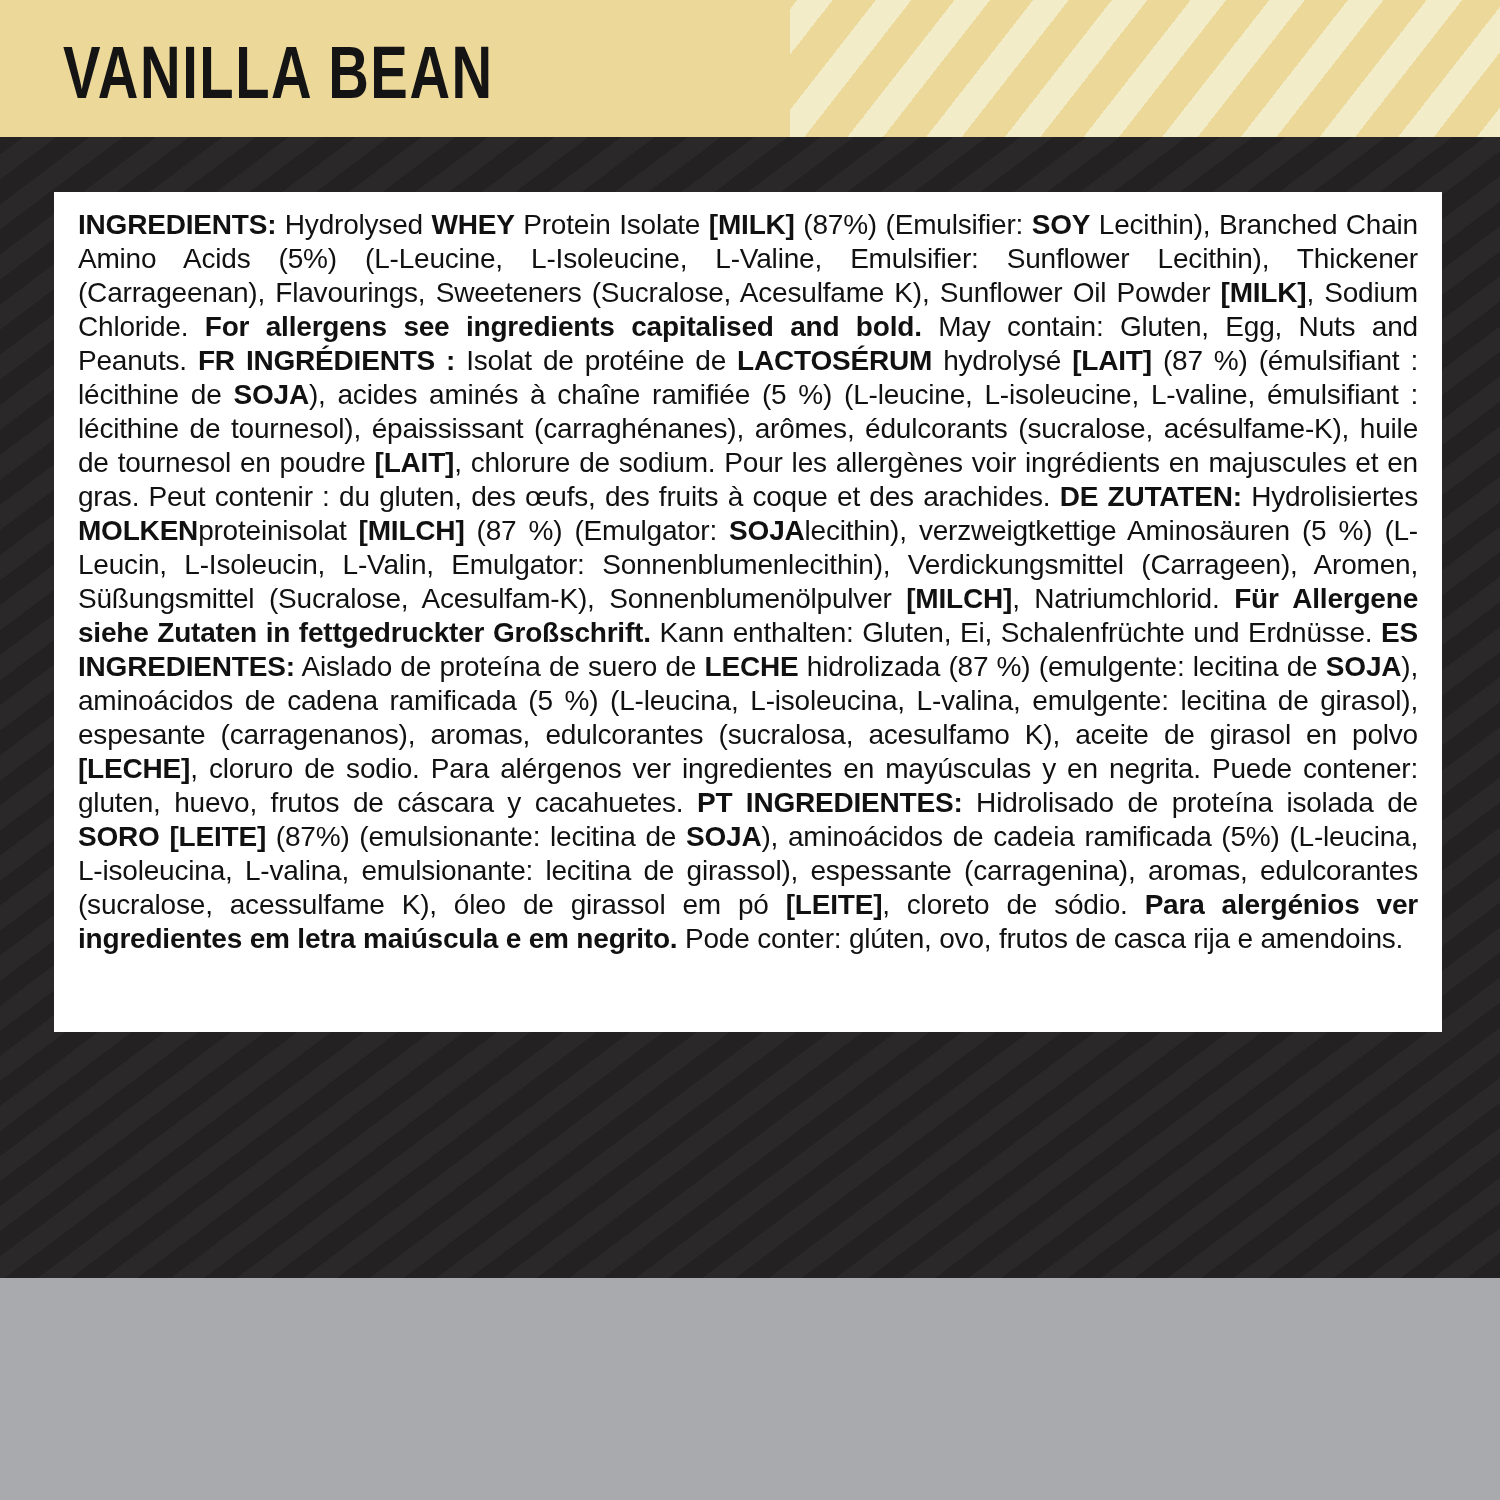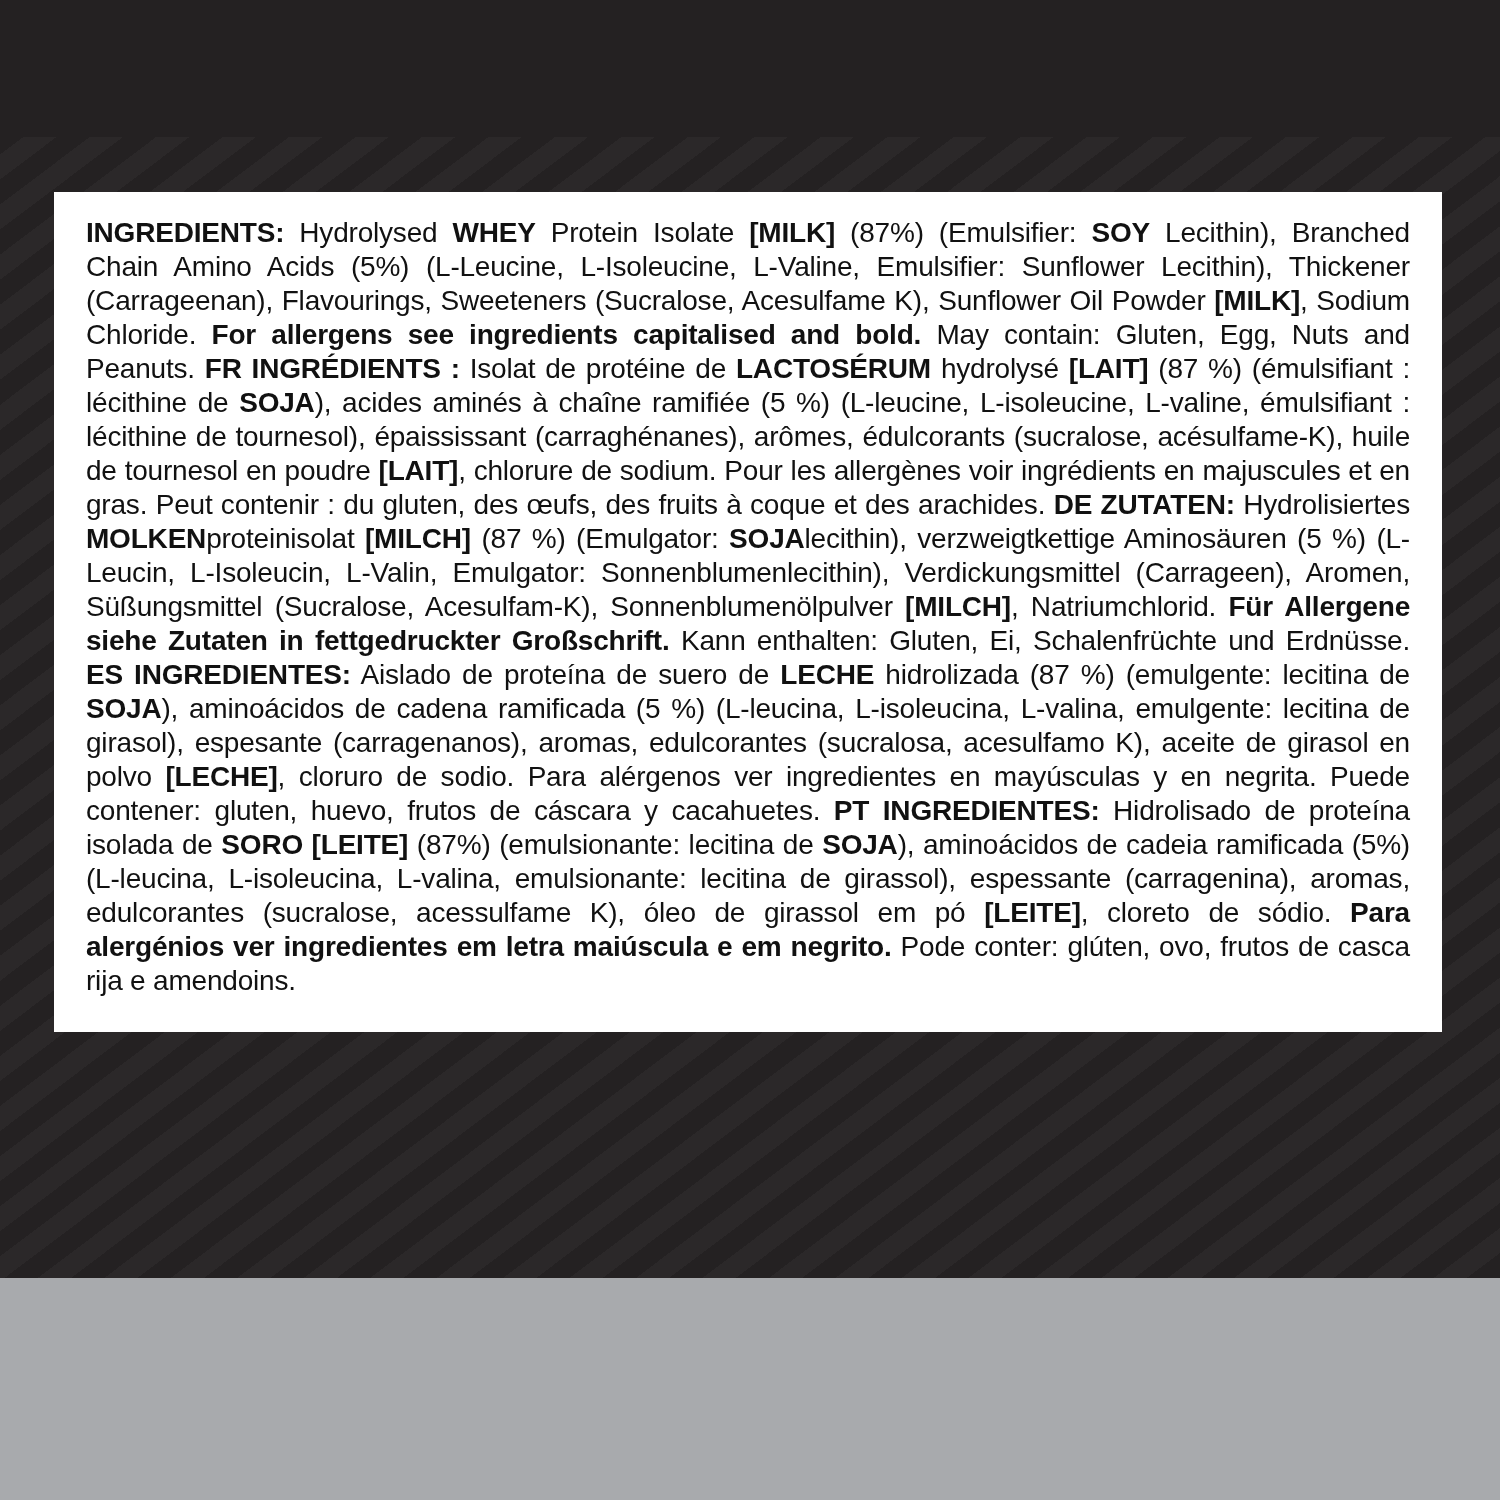--- a/index.html
+++ b/index.html
@@ -56,41 +56,45 @@
   .panel {
     position: absolute;
     left: 54px; top: 55px;
     width: 1388px; height: 840px;
     box-sizing: border-box;
     padding: 12px 20px 12px 20px;
     background: var(--panel-bg, #ffffff);
     overflow: hidden;
   }
   .ing-text {
-    margin: 12px;
+    margin: 4px;
     font-size: 28px;
     line-height: 34px;
     letter-spacing: -0.2px;
     text-align: justify;
     color: var(--text-color, #111111);
   }
   .ing-text b { font-weight: bold; }
   
   .gray-band {
     position: absolute;
     top: 1278px; left: 0;
     width: 1500px; height: 222px;
     background: var(--gray-band, #a8aaad);
   }
 </style>
 </head>
 <body>
 
 <div class="screen">
 
+  <header class="banner">
+    <div class="banner-stripes"></div>
+    <h1 class="title">VANILLA BEAN</h1>
+  </header>
 
   <section class="dark-body">
     <div class="panel">
       <p class="ing-text"><b>INGREDIENTS:</b><span> Hydrolysed </span><b>WHEY</b><span> Protein Isolate </span><b>[MILK]</b><span> (87%) (Emulsifier: </span><b>SOY</b><span> Lecithin), Branched Chain Amino Acids (5%) (L-Leucine, L-Isoleucine, L-Valine, Emulsifier: Sunflower Lecithin), Thickener (Carrageenan), Flavourings, Sweeteners (Sucralose, Acesulfame K), Sunflower Oil Powder </span><b>[MILK]</b><span>, Sodium Chloride. </span><b>For allergens see ingredients capitalised and bold.</b><span> May contain: Gluten, Egg, Nuts and Peanuts. </span><b>FR INGRÉDIENTS :</b><span> Isolat de protéine de </span><b>LACTOSÉRUM</b><span> hydrolysé </span><b>[LAIT]</b><span> (87 %) (émulsifiant : lécithine de </span><b>SOJA</b><span>), acides aminés à chaîne ramifiée (5 %) (L-leucine, L-isoleucine, L-valine, émulsifiant : lécithine de tournesol), épaississant (carraghénanes), arômes, édulcorants (sucralose, acésulfame-K), huile de tournesol en poudre </span><b>[LAIT]</b><span>, chlorure de sodium. Pour les allergènes voir ingrédients en majuscules et en gras. Peut contenir : du gluten, des œufs, des fruits à coque et des arachides. </span><b>DE ZUTATEN:</b><span> Hydrolisiertes </span><b>MOLKEN</b><span>proteinisolat </span><b>[MILCH]</b><span> (87 %) (Emulgator: </span><b>SOJA</b><span>lecithin), verzweigtkettige Aminosäuren (5 %) (L-Leucin, L-Isoleucin, L-Valin, Emulgator: Sonnenblumenlecithin), Verdickungsmittel (Carrageen), Aromen, Süßungsmittel (Sucralose, Acesulfam-K), Sonnenblumenölpulver </span><b>[MILCH]</b><span>, Natriumchlorid. </span><b>Für Allergene siehe Zutaten in fettgedruckter Großschrift.</b><span> Kann enthalten: Gluten, Ei, Schalenfrüchte und Erdnüsse. </span><b>ES INGREDIENTES:</b><span> Aislado de proteína de suero de </span><b>LECHE</b><span> hidrolizada (87 %) (emulgente: lecitina de </span><b>SOJA</b><span>), aminoácidos de cadena ramificada (5 %) (L-leucina, L-isoleucina, L-valina, emulgente: lecitina de girasol), espesante (carragenanos), aromas, edulcorantes (sucralosa, acesulfamo K), aceite de girasol en polvo </span><b>[LECHE]</b><span>, cloruro de sodio. Para alérgenos ver ingredientes en mayúsculas y en negrita. Puede contener: gluten, huevo, frutos de cáscara y cacahuetes. </span><b>PT INGREDIENTES:</b><span> Hidrolisado de proteína isolada de </span><b>SORO [LEITE]</b><span> (87%) (emulsionante: lecitina de </span><b>SOJA</b><span>), aminoácidos de cadeia ramificada (5%) (L-leucina, L-isoleucina, L-valina, emulsionante: lecitina de girassol), espessante (carragenina), aromas, edulcorantes (sucralose, acessulfame K), óleo de girassol em pó </span><b>[LEITE]</b><span>, cloreto de sódio. </span><b>Para alergénios ver ingredientes em letra maiúscula e em negrito.</b><span> Pode conter: glúten, ovo, frutos de casca rija e amendoins.</span></p>
     </div>
   </section>
 
   <footer class="gray-band"></footer>
 
 </div>

